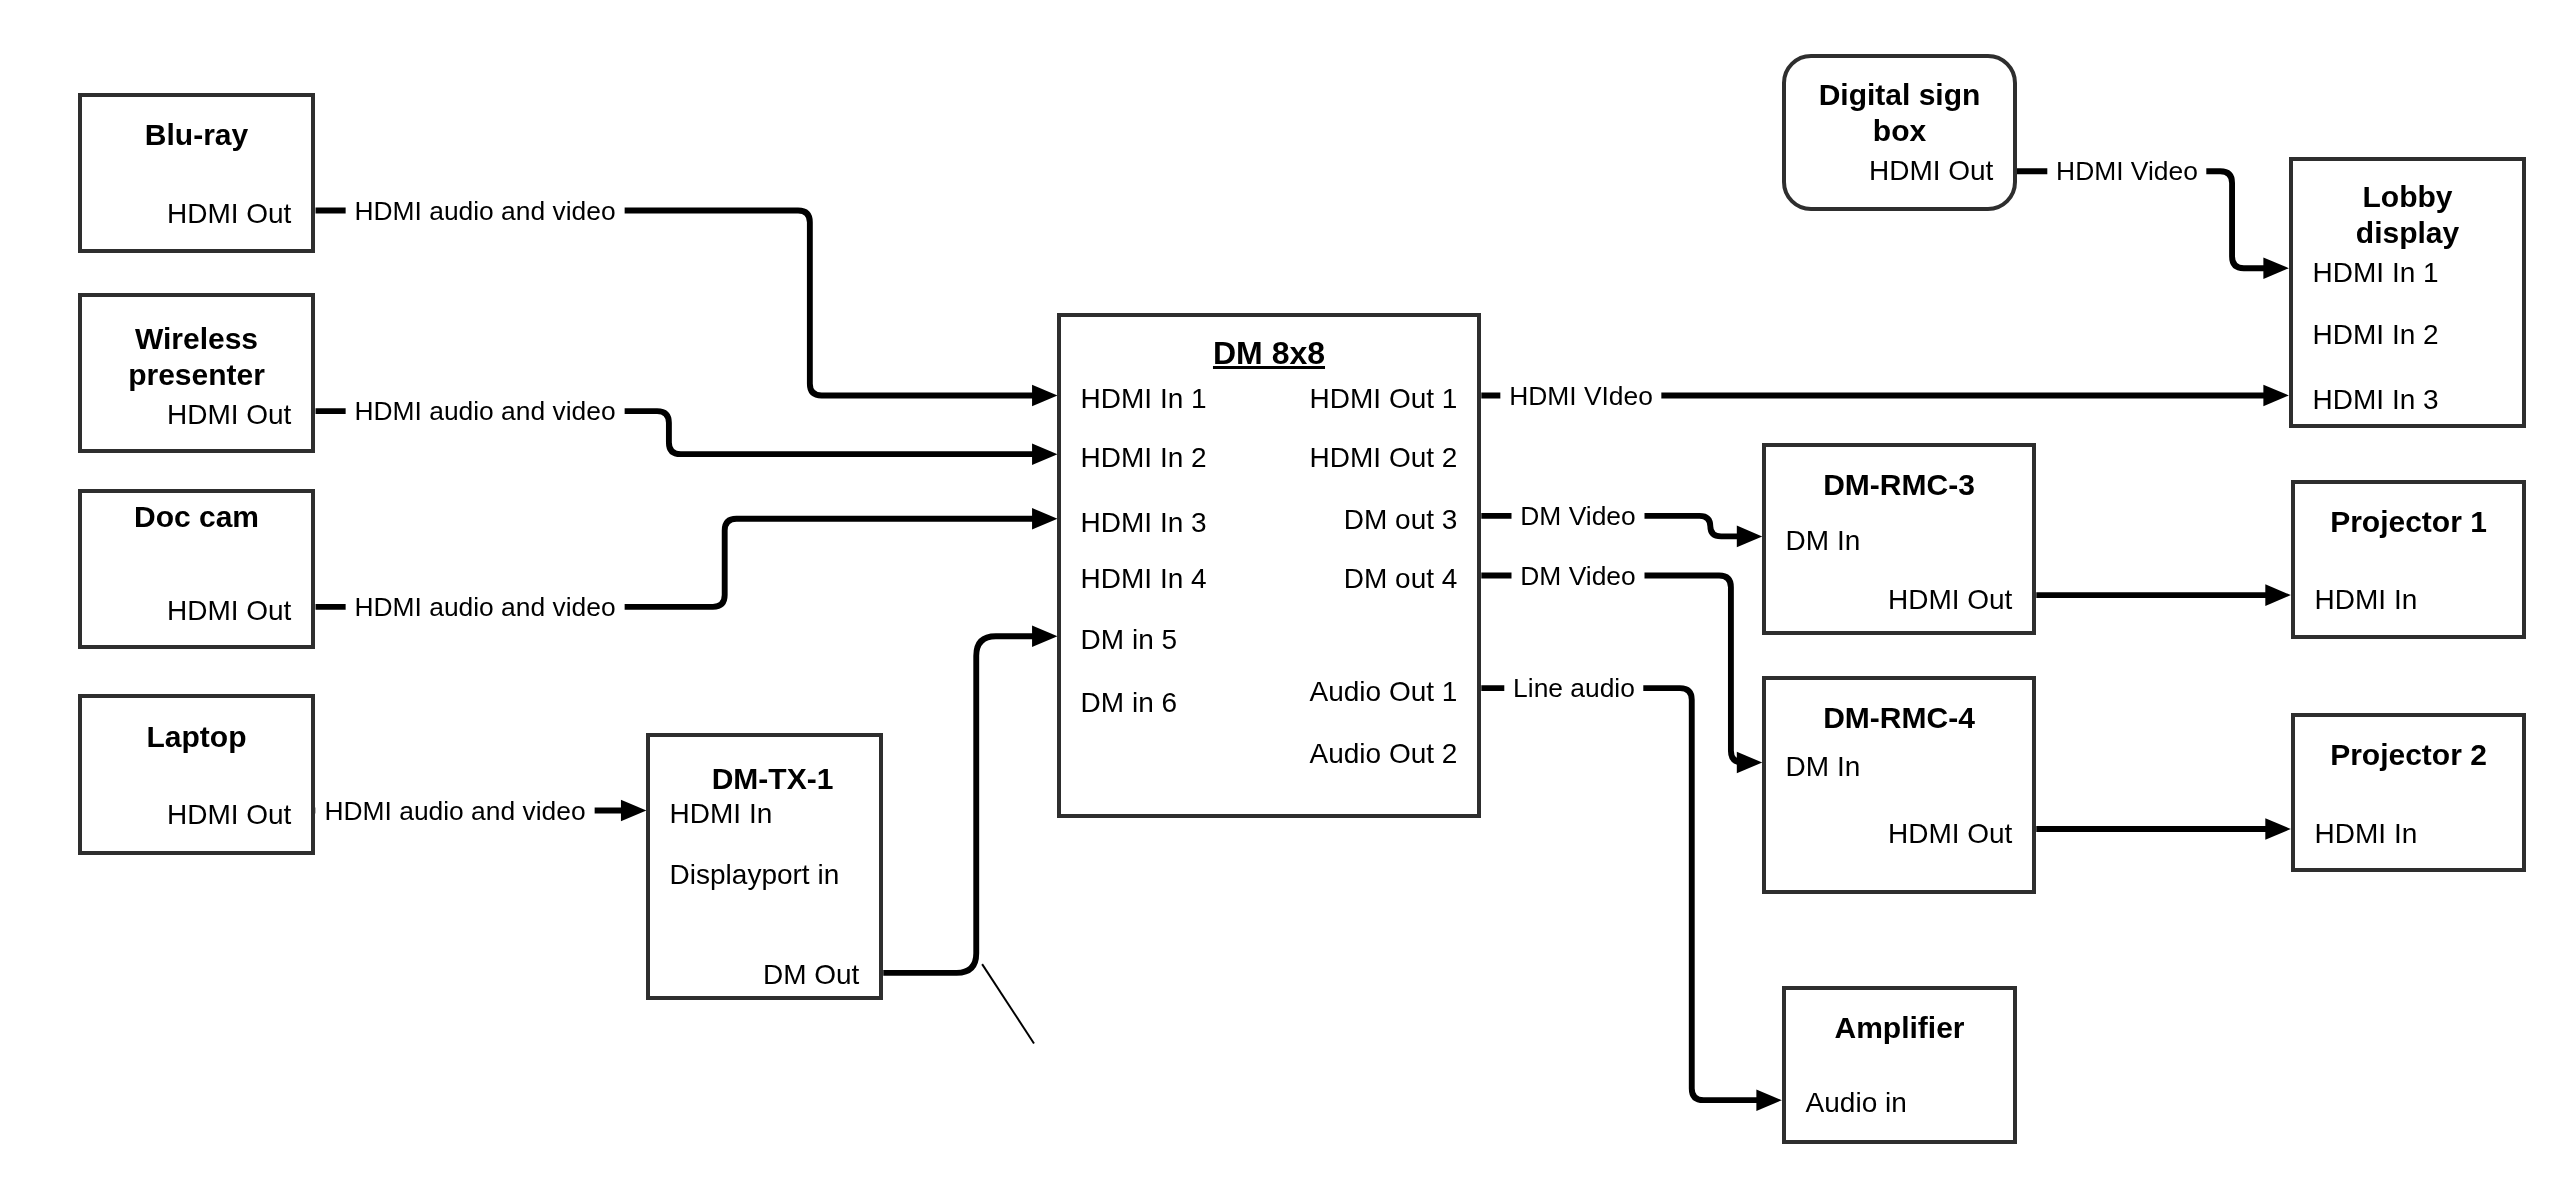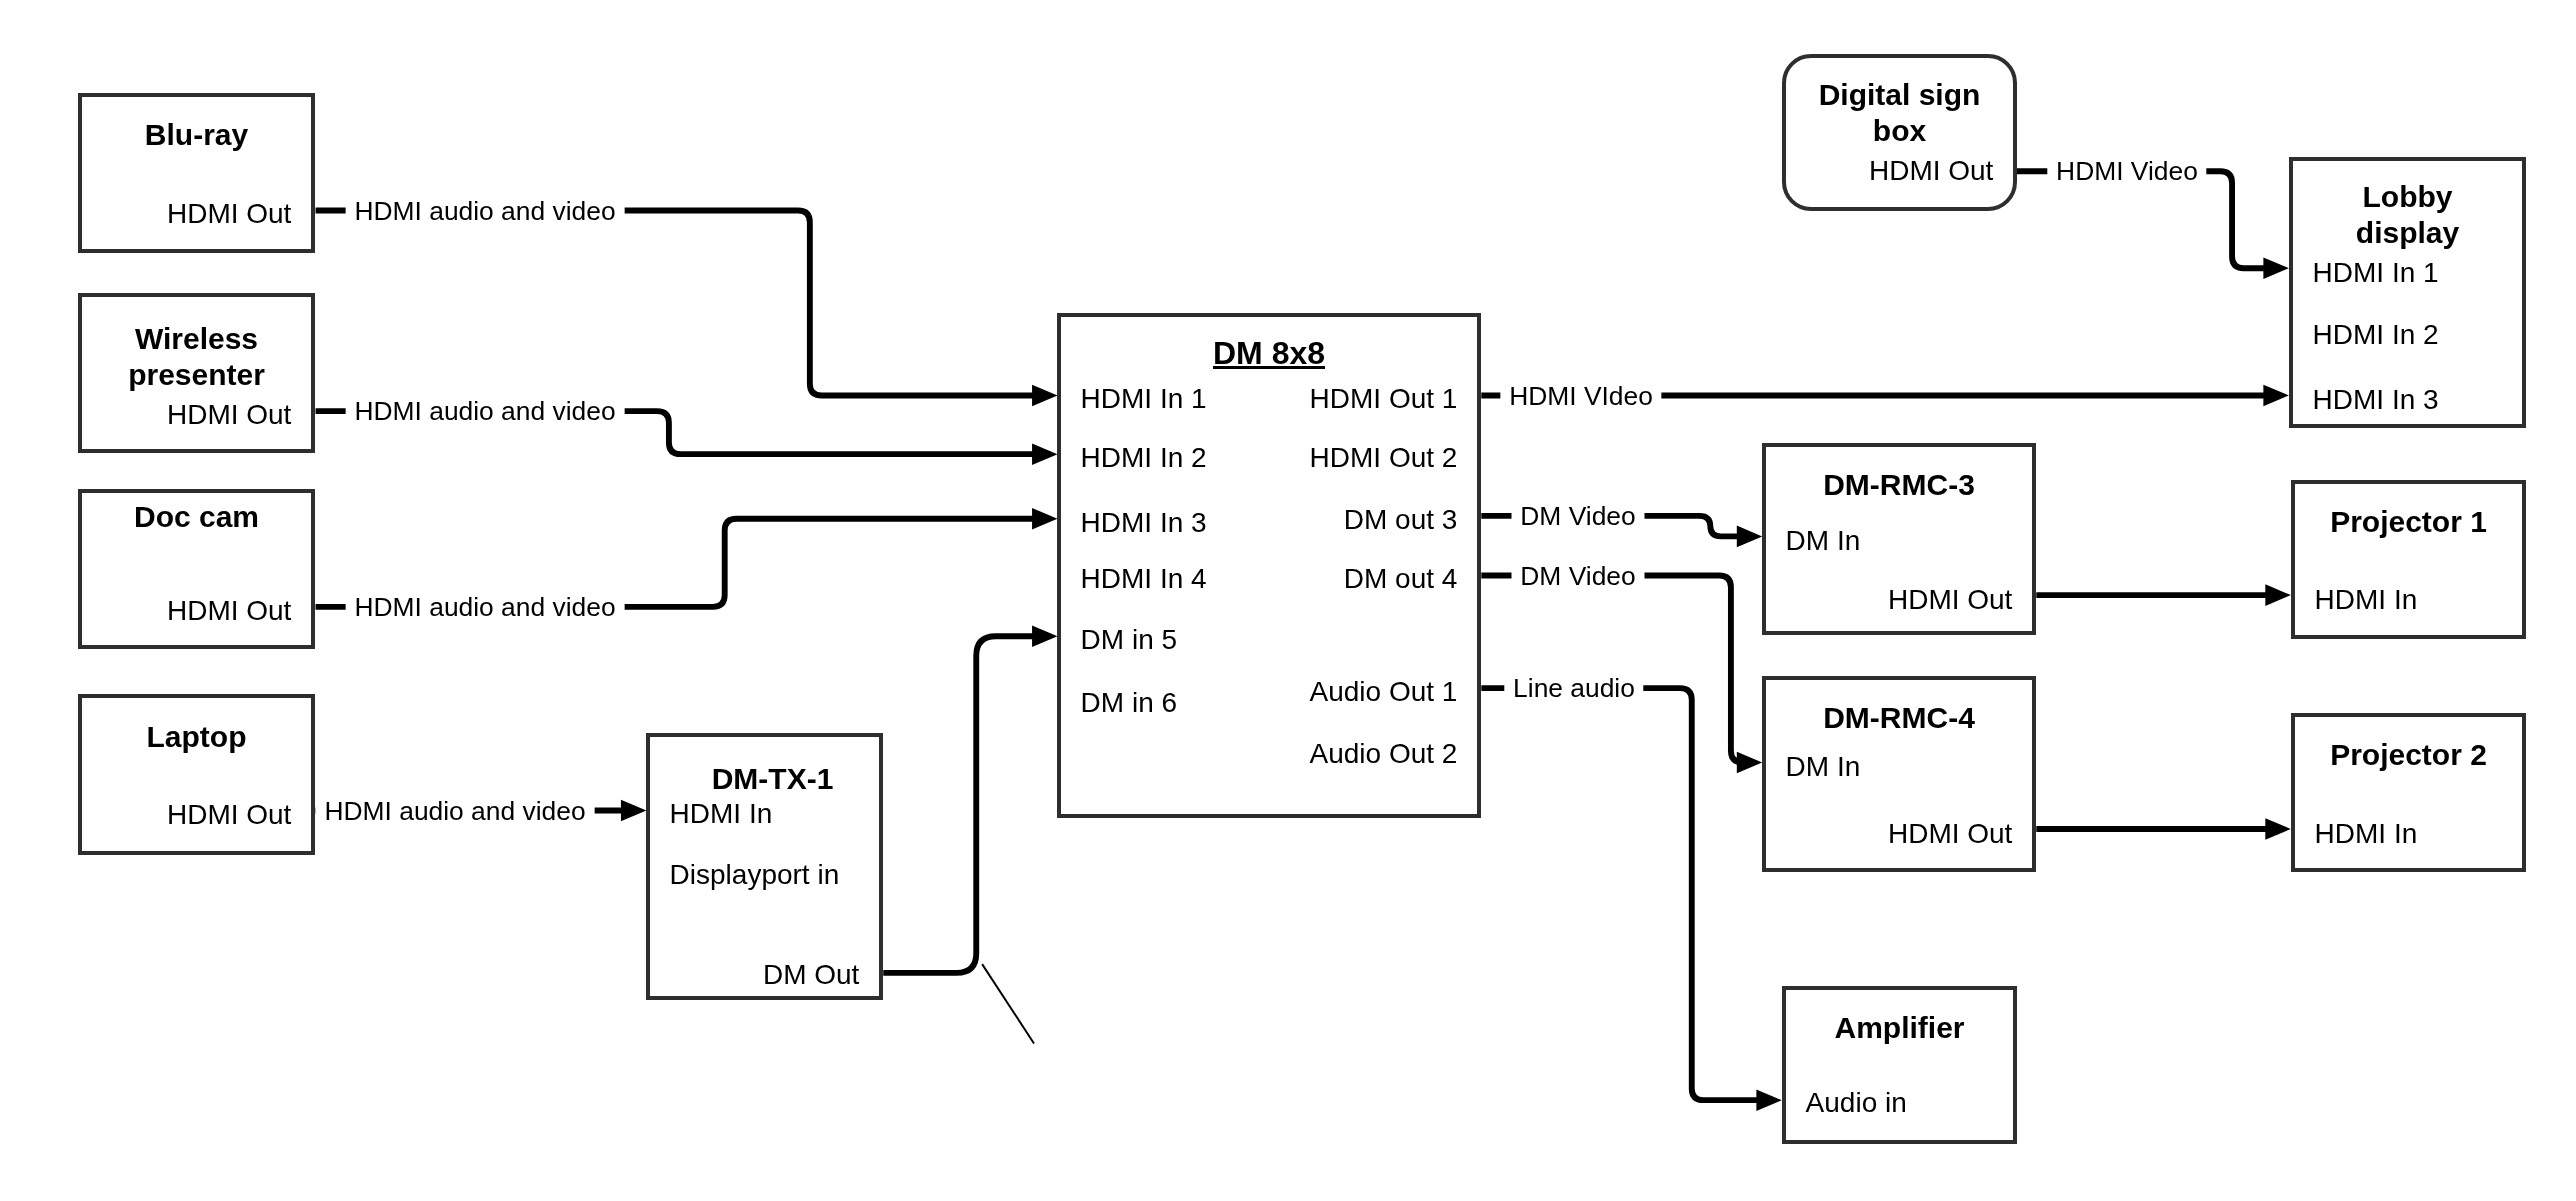--- a/index.html
+++ b/index.html
@@ -163,21 +163,21 @@
     <div class="title" style="top:19.6px;">DM-RMC-3</div>
     <div class="port pleft" style="top:94px;">DM In</div>
     <div class="port pright" style="top:153px;">HDMI Out</div>
   </div>
 
   <div class="box" style="left:2291px; top:480px; width:235px; height:159px;">
     <div class="title" style="top:19.6px;">Projector 1</div>
     <div class="port pleft" style="top:116px;">HDMI In</div>
   </div>
 
-  <div class="box" style="left:1762px; top:676px; width:274px; height:196px;">
+  <div class="box" style="left:1762px; top:676px; width:274px; height:218px;">
     <div class="title" style="top:19.6px;">DM-RMC-4</div>
     <div class="port pleft" style="top:87px;">DM In</div>
     <div class="port pright" style="top:154px;">HDMI Out</div>
   </div>
 
   <div class="box" style="left:2291px; top:713px; width:235px; height:159px;">
     <div class="title" style="top:19.6px;">Projector 2</div>
     <div class="port pleft" style="top:117px;">HDMI In</div>
   </div>
 

